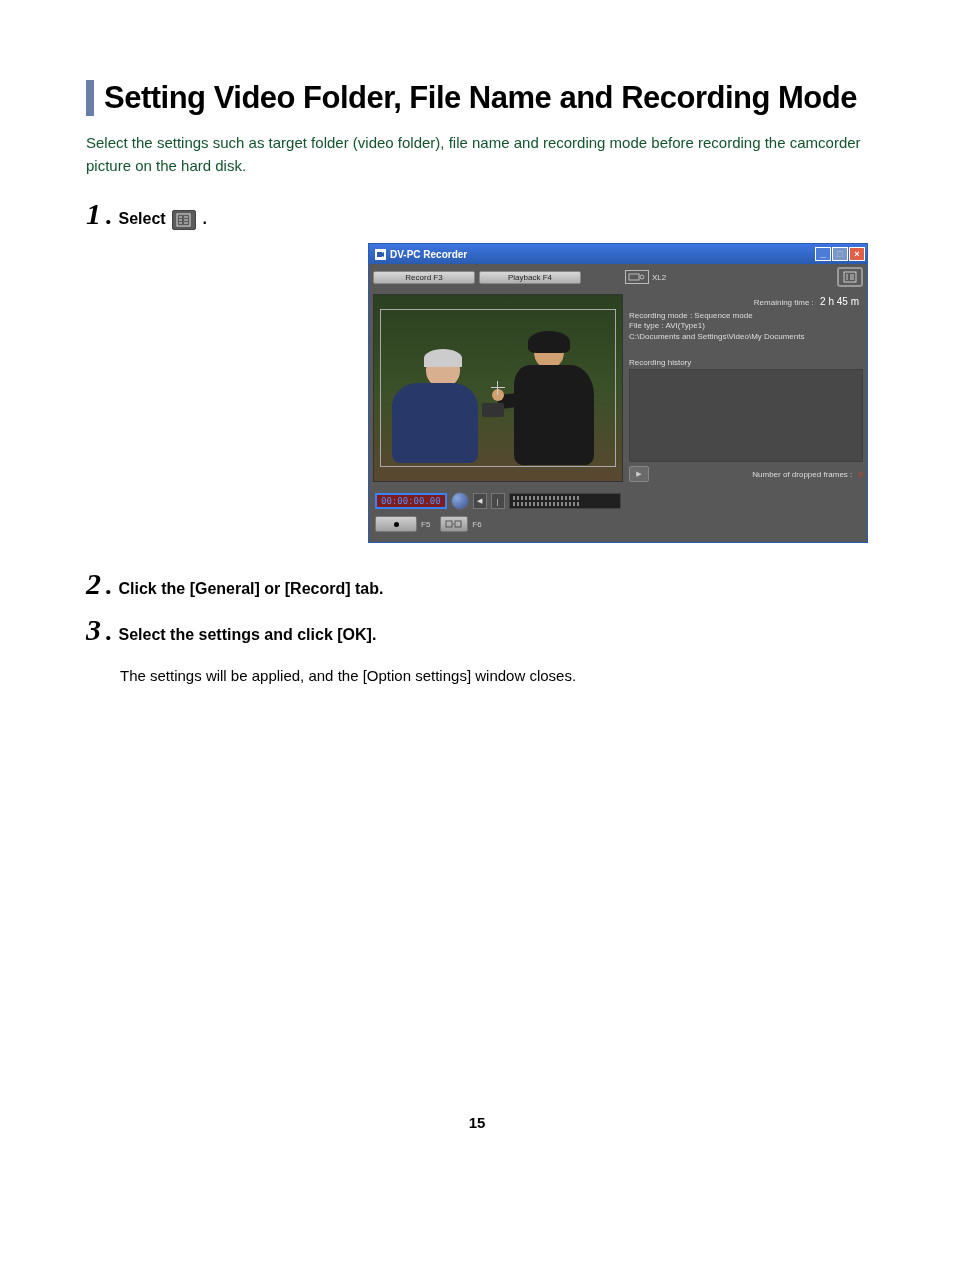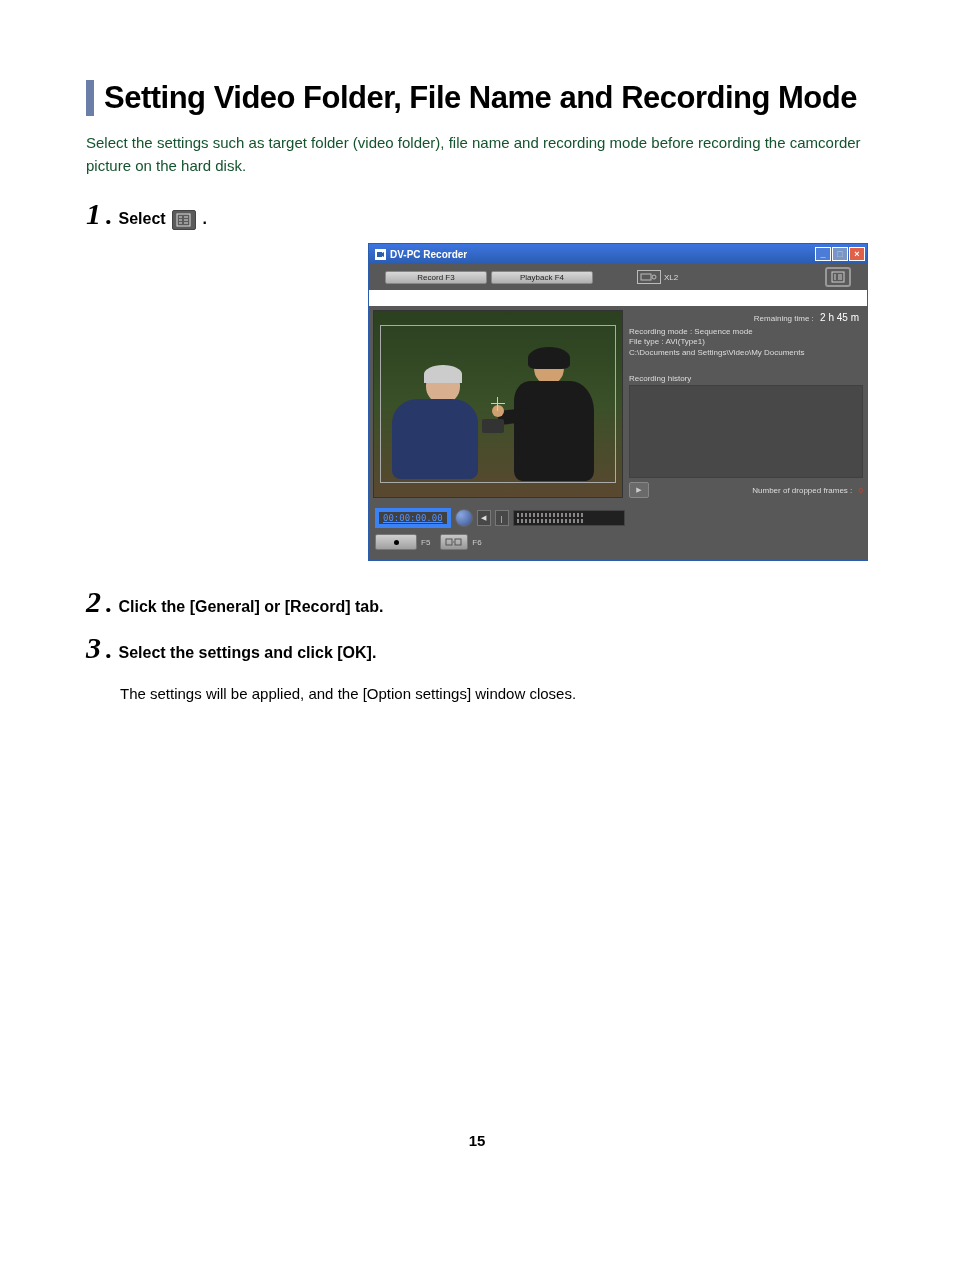--- a/index.html
+++ b/index.html
@@ -122,21 +122,21 @@
     font-weight: bold;
     box-sizing: border-box;
   }
   .win-min { background: #4a7cd8; color: #fff; }
   .win-max { background: #7896c8; color: #ccc; }
   .win-close { background: #e06048; color: #fff; }
   .toolbar {
     background: #585858;
     display: flex;
     align-items: center;
-    padding: 3px 16px;
+    padding: 3px 4px;
     gap: 4px;
   }
   .tab-btn {
     background: linear-gradient(to bottom, #d8d8d8, #b0b0b0);
     border: 1px solid #888;
     border-radius: 2px;
     padding: 1px 0;
     font-size: 8px;
     width: 100px;
     text-align: center;
@@ -167,21 +167,20 @@
     border-radius: 3px;
     display: flex;
     align-items: center;
     justify-content: center;
   }
   .body-area {
     background: #585858;
     padding: 4px;
     display: flex;
     gap: 6px;
-    margin-top: 16px;
   }
   .preview {
     width: 248px;
     height: 186px;
     background: #202020;
     border: 1px solid #333;
     position: relative;
     overflow: hidden;
   }
   .preview-inner {
@@ -355,27 +354,26 @@
     background: #585858;
     padding: 6px 6px 10px 6px;
   }
   .crow1 {
     display: flex;
     align-items: center;
     gap: 4px;
     margin-bottom: 6px;
   }
   .timecode {
-    background: #404040;
-    border: 4px solid #3b82f6;
+    background: #7f1d1d;
+    border: 2px solid #3b82f6;
     color: #5090ff;
     font-family: monospace;
     font-size: 9px;
     padding: 1px 4px;
-    text-decoration: underline;
   }
   .knob {
     width: 16px;
     height: 16px;
     border-radius: 50%;
     background: radial-gradient(circle at 30% 30%, #88a8e0, #3a5090);
     border: 1px solid #666;
   }
   .tc-btn {
     width: 12px;

